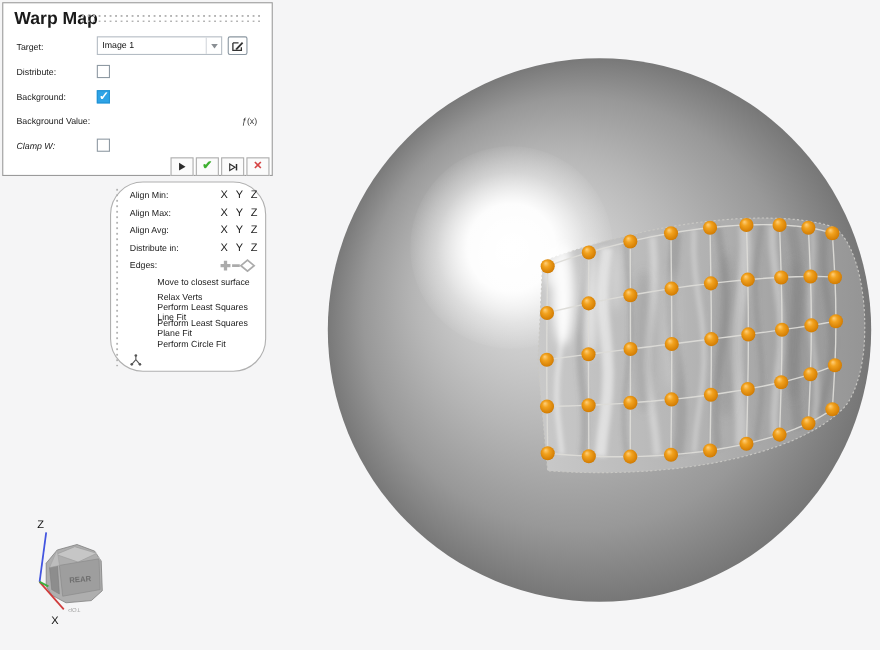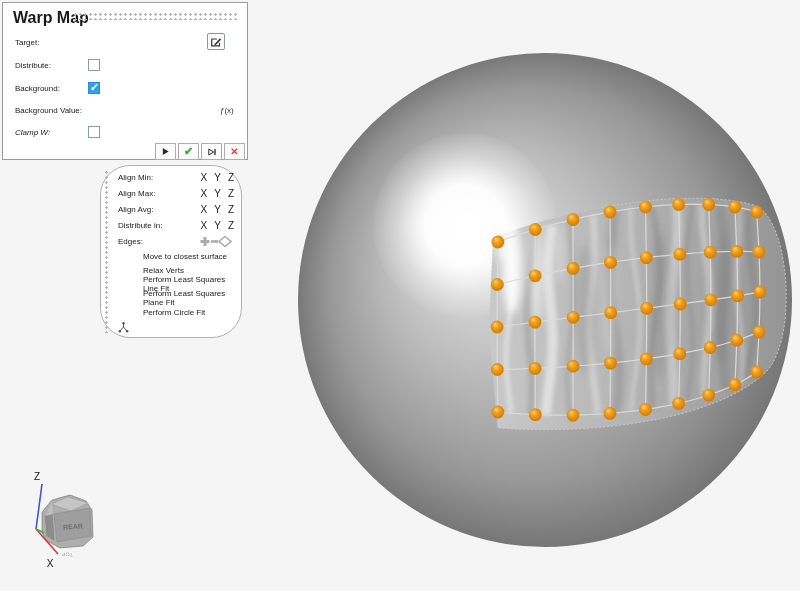--- a/index.html
+++ b/index.html
@@ -202,20 +202,26 @@
         <text x="50" y="567" font-size="10" fill="#111" text-anchor="middle">X</text>
       </g>
     </g>
   </svg>
 
   <div class="panel" id="warp-map-panel">
     <div class="panel-title">Warp Map</div>
     <div class="drag-dots-h"></div>
 
     <div class="field-label" style="top:35px;">Target:</div>
+    <div class="dropdown">
+      <span class="dropdown-value">Image 1</span>
+      <span class="dropdown-arrow-box">
+          <span class="chev"></span>
+        </span>
+    </div>
     <div class="icon-btn" style="left:204px; top:30px;">
       <svg width="12" height="12" viewBox="0 0 14 14">
         <path d="M2 3.5 H8 M2 3.5 V11.5 H11 V8" fill="none" stroke="#333" stroke-width="1.4"></path>
         <path d="M5.4 9.2 L11.6 2.6 L13 4 L6.8 10.6 L5 11 Z" fill="#333"></path>
       </svg>
     </div>
 
     <div class="field-label" style="top:58px;">Distribute:</div>
     <div class="checkbox" style="top:56px;"></div>
 

